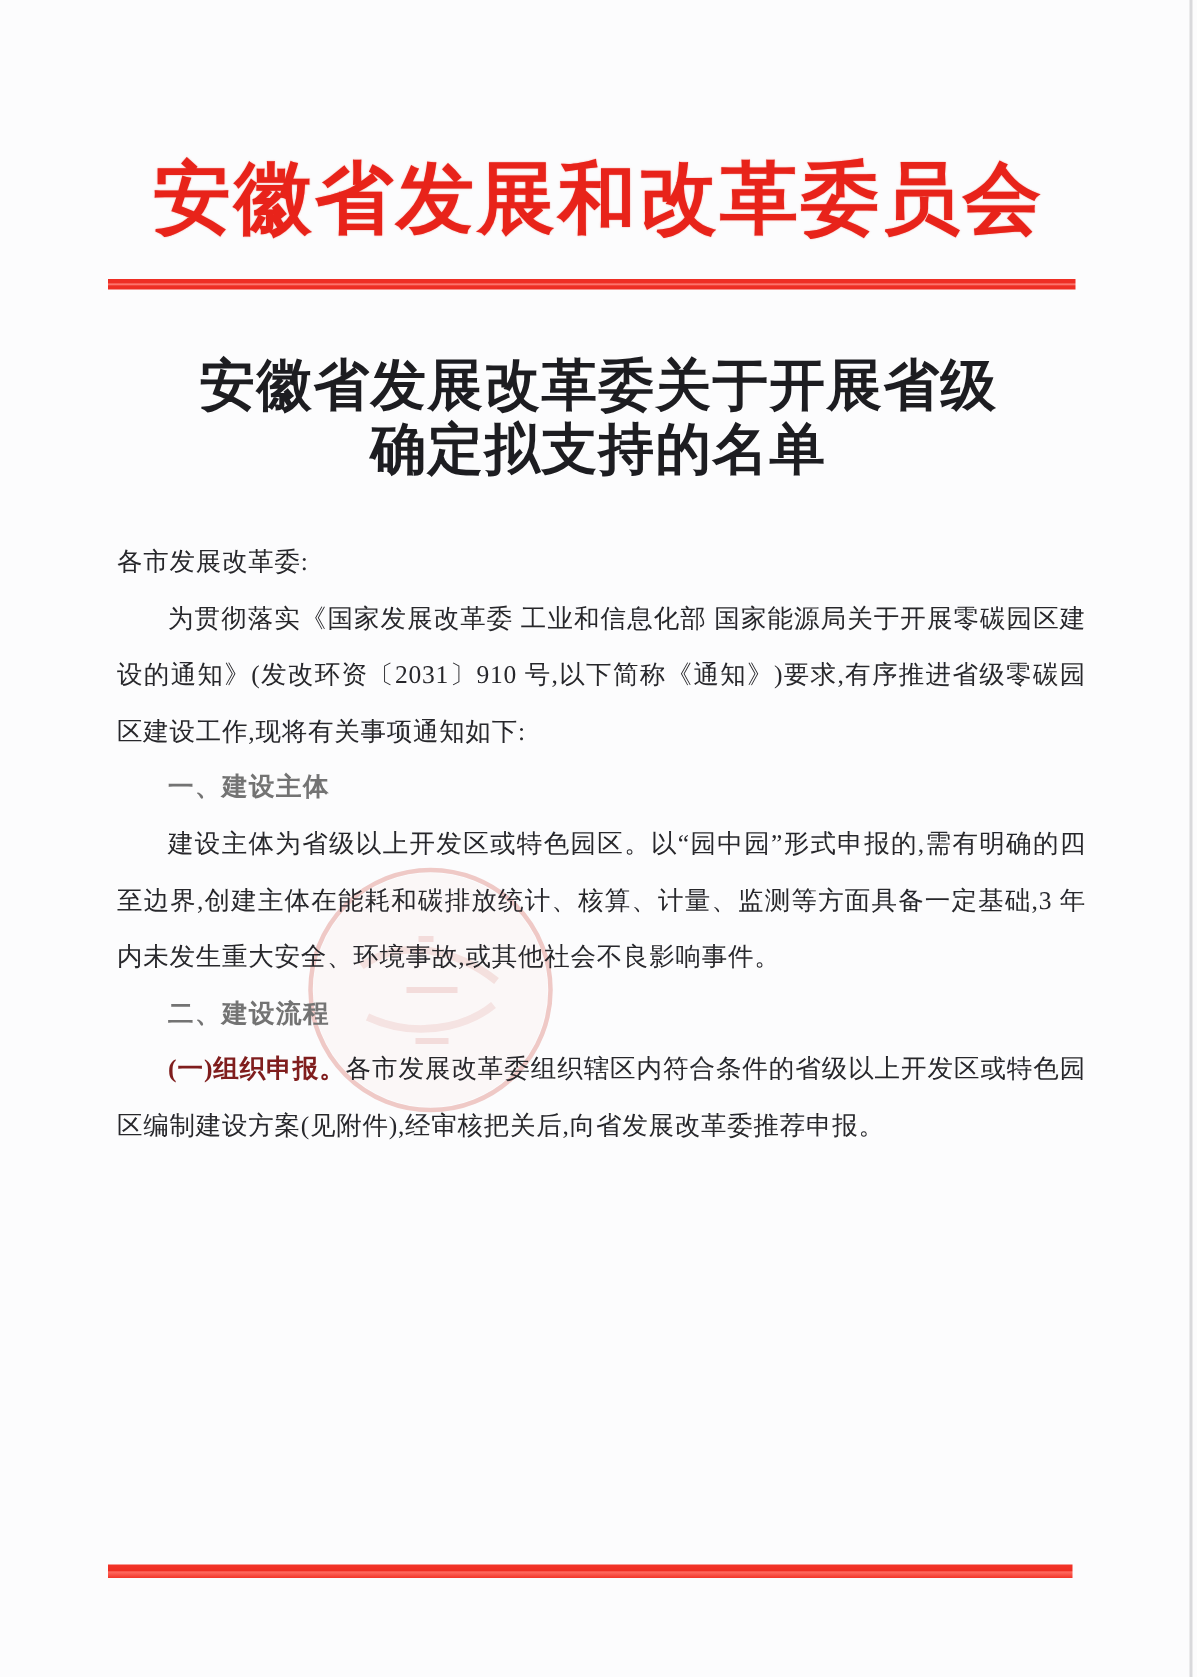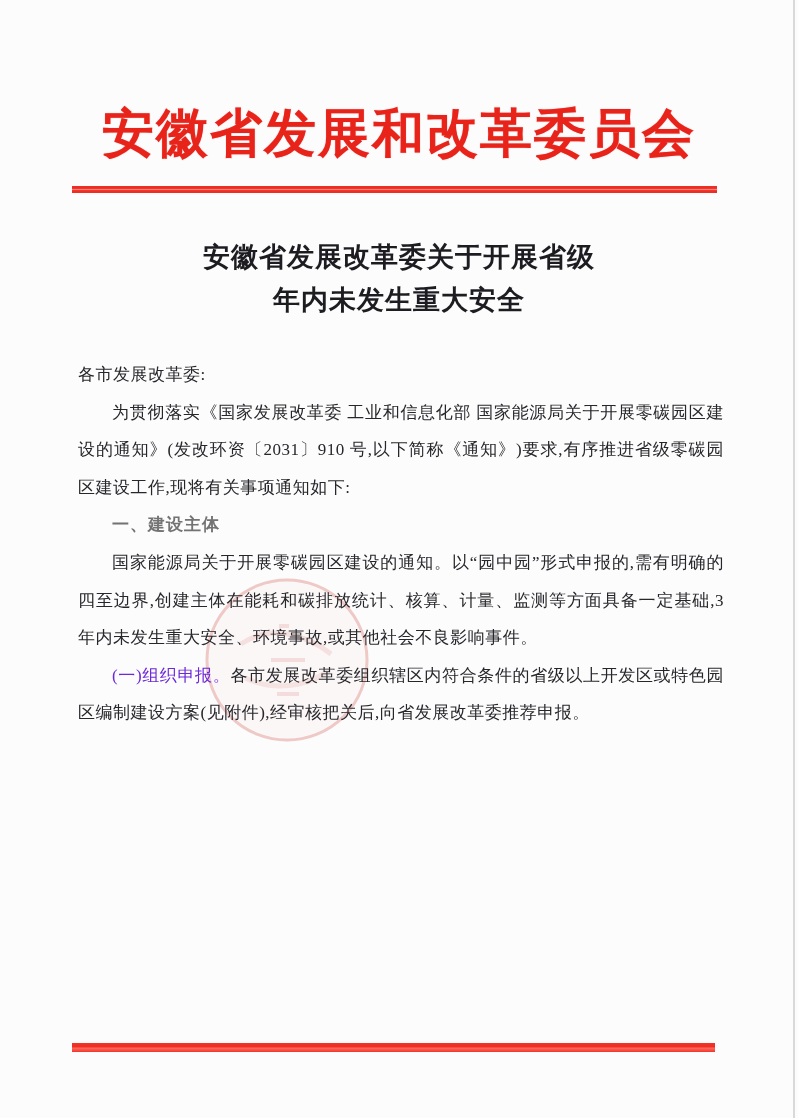--- a/index.html
+++ b/index.html
@@ -28,21 +28,21 @@
   }
   .rule-top {
     position:absolute; top:186px; left:72px;
     width:645px; height:7px;
     background:linear-gradient(to bottom,#ee2e24 0%,#ee2e24 34%,#ff8078 50%,#ee2e24 66%,#ee2e24 100%);
   }
   
   .doc-title {
     position:absolute; top:236px; left:0; width:100%;
     text-align:center;
-    font-size:27px; font-weight:700;
+    font-size:37px; font-weight:700;
     line-height:43px;
     color:#1d1d21;
     letter-spacing:1px;
   }
   
   .seal {
     position:absolute; top:574px; left:201px;
     width:172px; height:172px;
     pointer-events:none;
   }
@@ -58,54 +58,55 @@
   }
   .body-text p { margin:0; }
   .indent { text-indent:2em; }
   .sec-heading {
     font-weight:700;
     text-indent:2em;
     color:#737373;
     font-family:"Liberation Sans","DejaVu Sans",sans-serif;
     letter-spacing:1px;
   }
-  .lead { font-weight:400; color:#6d28d9; }
+  .lead { font-weight:700; color:#7f1d1d; }
   .rule-bottom {
     position:absolute; top:1043px; left:72px;
     width:643px; height:9px;
     background:linear-gradient(to bottom,#f23428 0%,#ef2d22 45%,#ff6a60 55%,#f23428 100%);
   }
 </style>
 </head>
 <body>
 
 <div class="page">
 
   <div class="scan-edge"></div>
 
   <div class="letterhead">安徽省发展和改革委员会</div>
 
   <div class="rule-top"></div>
 
   <div class="doc-title">
     <div>安徽省发展改革委关于开展省级</div>
-    <div>年内未发生重大安全</div>
+    <div>确定拟支持的名单</div>
   </div>
 
   <svg class="seal" viewBox="0 0 172 172" xmlns="http://www.w3.org/2000/svg">
     <circle cx="86" cy="86" r="80" fill="none" stroke="#cf5248" stroke-opacity="0.30" stroke-width="3"></circle>
     <circle cx="86" cy="86" r="78" fill="#d8685c" fill-opacity="0.035"></circle>
     <path d="M40 70 q20 -14 46 -10 q24 4 44 20" fill="none" stroke="#cf5248" stroke-opacity="0.14" stroke-width="5"></path>
     <path d="M44 104 q26 12 54 6 q18 -4 30 -14" fill="none" stroke="#cf5248" stroke-opacity="0.12" stroke-width="5"></path>
     <path d="M78 52 l10 0 M70 86 l34 0 M76 120 l22 0" stroke="#cf5248" stroke-opacity="0.16" stroke-width="4"></path>
   </svg>
 
   <div class="body-text">
     <p>各市发展改革委:</p>
     <p class="indent">为贯彻落实《国家发展改革委 工业和信息化部 国家能源局关于开展零碳园区建设的通知》(发改环资〔2031〕910 号,以下简称《通知》)要求,有序推进省级零碳园区建设工作,现将有关事项通知如下:</p>
     <p class="sec-heading">一、建设主体</p>
-    <p class="indent">国家能源局关于开展零碳园区建设的通知。以“园中园”形式申报的,需有明确的四至边界,创建主体在能耗和碳排放统计、核算、计量、监测等方面具备一定基础,3 年内未发生重大安全、环境事故,或其他社会不良影响事件。</p>
+    <p class="indent">建设主体为省级以上开发区或特色园区。以“园中园”形式申报的,需有明确的四至边界,创建主体在能耗和碳排放统计、核算、计量、监测等方面具备一定基础,3 年内未发生重大安全、环境事故,或其他社会不良影响事件。</p>
+    <p class="sec-heading">二、建设流程</p>
     <p class="indent"><span class="lead">(一)组织申报。</span><span>各市发展改革委组织辖区内符合条件的省级以上开发区或特色园区编制建设方案(见附件),经审核把关后,向省发展改革委推荐申报。</span></p>
   </div>
 
   <div class="rule-bottom"></div>
 
 </div>
 
 </body></html>

